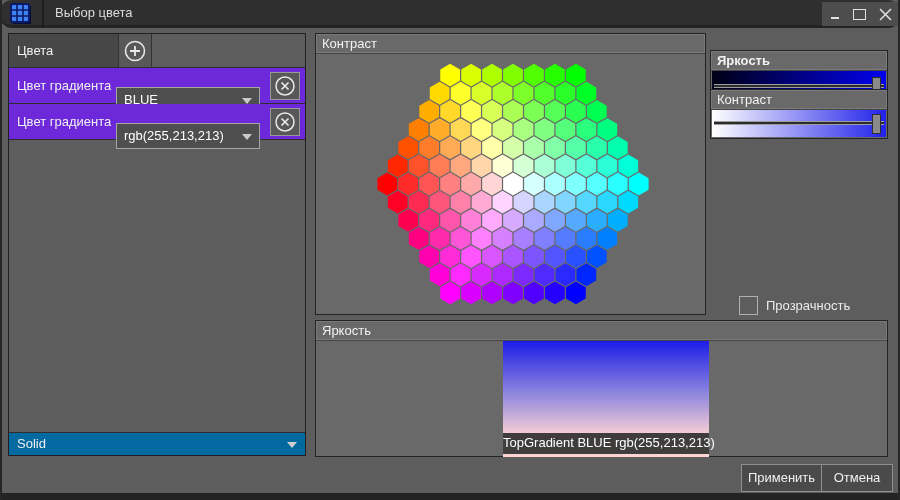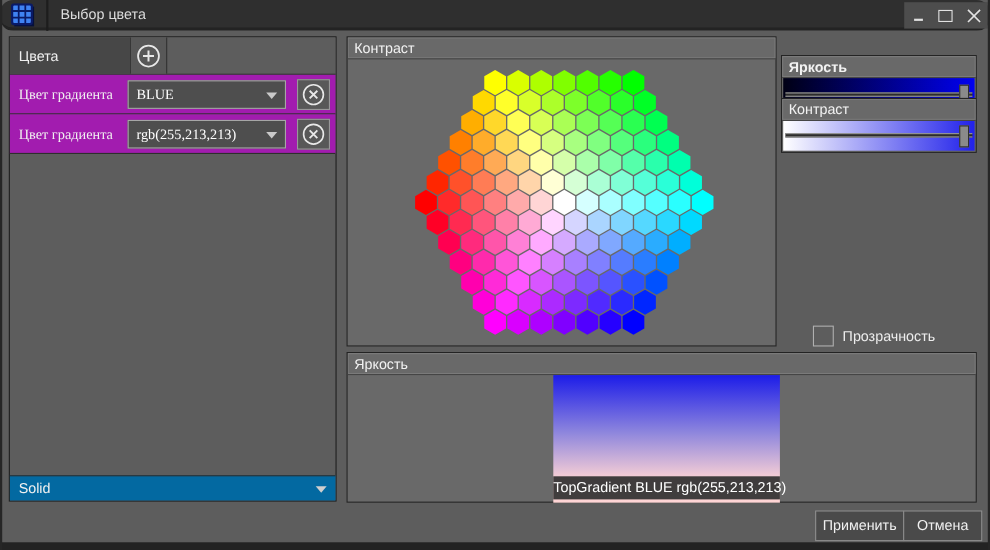--- a/index.html
+++ b/index.html
@@ -24,23 +24,23 @@
     border-bottom:1px solid #454545;box-shadow:inset 0 0 0 1px #7a7a7a;}
   .content{position:absolute;left:0;top:28px;width:900px;height:465px;}
   .side-border{position:absolute;top:0;bottom:0;width:2px;background:#262626;z-index:5;}
   .bottom-strip{position:absolute;left:0;bottom:0;width:900px;height:7px;background:#232323;}
   
   .left-panel{left:8px;top:5px;width:298px;height:423px;background:#5d5d5d;border:1px solid #1f1f1f;}
   .lp-header{position:relative;height:34px;background:#5d5d5d;border-bottom:1px solid #2e2e2e;}
   .lp-header-label{position:absolute;left:0;top:0;width:109px;height:33px;background:#474747;line-height:33px;padding-left:8px;}
   .plus-box{position:absolute;left:109px;top:0;width:34px;height:33px;background:#585858;border-left:1px solid #333;border-right:1px solid #333;
     display:flex;align-items:center;justify-content:center;}
-  .grad-row{position:relative;height:36px;background:#a21caf;border-bottom:1px solid #2e2e2e;font-family:Liberation Serif, serif;}
+  .grad-row{position:relative;height:36px;background:#6d28d9;border-bottom:1px solid #2e2e2e;}
   .row-label{position:absolute;left:8px;top:0;height:35px;line-height:35px;}
-  .dropdown{position:absolute;left:107px;top:5px;width:144px;height:26px;background:#4e4e4e;border:1px solid #a6a6a6;
+  .dropdown{position:absolute;left:107px;top:19px;width:144px;height:26px;background:#4e4e4e;border:1px solid #a6a6a6;
     line-height:24px;padding-left:7px;color:#fff;}
   .dd-arrow{position:absolute;right:7px;top:10px;width:0;height:0;border-left:5px solid transparent;border-right:5px solid transparent;border-top:6px solid #cacaca;}
   .x-btn{position:absolute;right:5px;top:4px;width:30px;height:28px;background:#585858;border:1px solid #989898;
     display:flex;align-items:center;justify-content:center;}
   .solid-row{position:absolute;left:0;right:0;bottom:0;height:23px;background:#0369a1;border-top:1px solid #2e2e2e;line-height:22px;padding-left:8px;}
   .solid-arrow{position:absolute;right:8px;top:9px;width:0;height:0;border-left:5px solid transparent;border-right:5px solid transparent;border-top:6px solid #cfcfcf;}
   
   .palette-panel{left:315px;top:5px;width:391px;height:282px;}
   .palette-svg{position:absolute;left:0;top:20px;width:389px;height:260px;}
   

